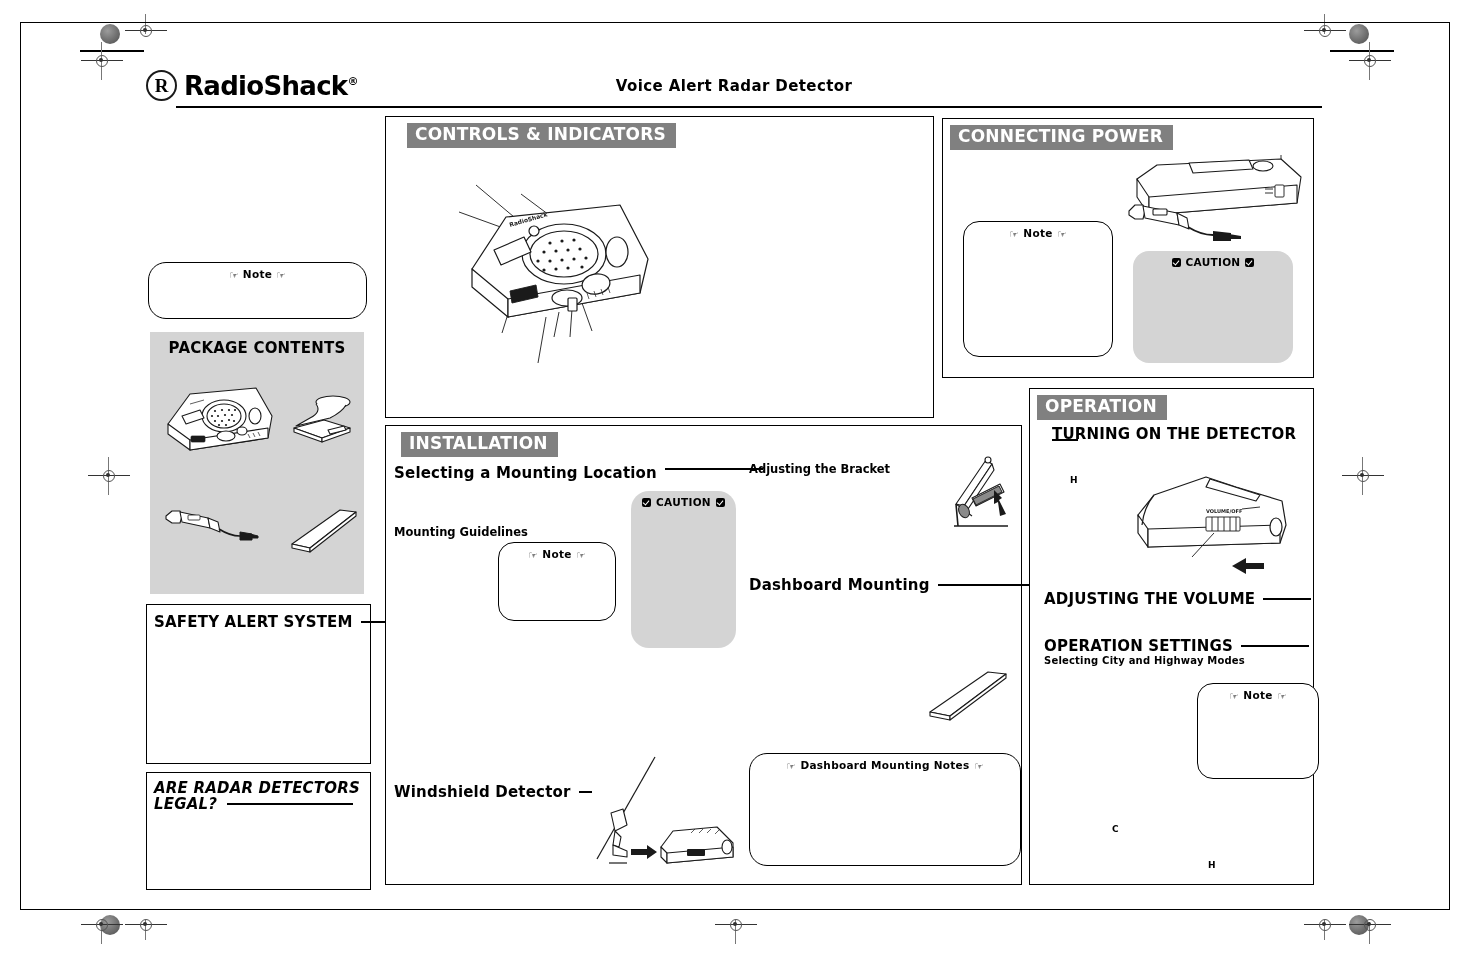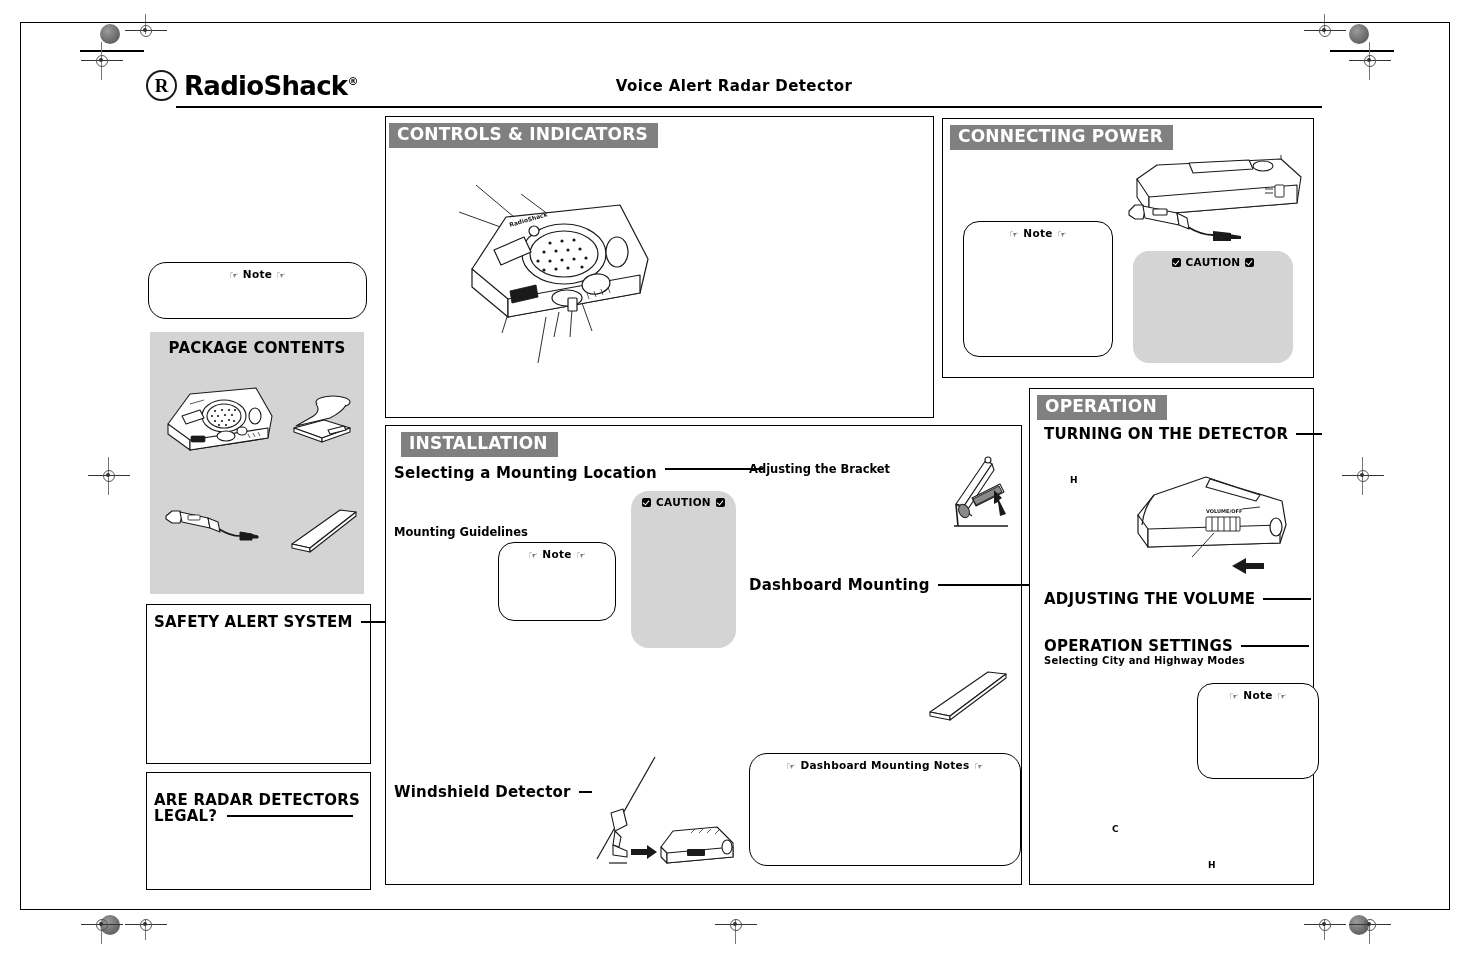--- a/index.html
+++ b/index.html
@@ -454,32 +454,32 @@
   </div>
 
   <div class="box" style="left:146px; top:604px; width:225px; height:160px;">
     <div class="head h-caps" style="left:7px; top:8px;">
       <span>SAFETY ALERT SYSTEM</span>
       <span class="rule" style="width:38px;"></span>
     </div>
   </div>
 
   <div class="box" style="left:146px; top:772px; width:225px; height:118px;">
-    <div style="position:absolute; left:7px; top:20px; font-family:'DejaVu Sans',sans-serif;
-                font-weight:bold; font-size:15px; line-height:1.05; letter-spacing:0.2px;">
+    <div style="position:absolute; left:7px; top:8px; font-family:'DejaVu Sans',sans-serif;
+                font-weight:bold; font-size:15px; line-height:1.05; letter-spacing:0.2px;font-style:italic;">
       <div>ARE RADAR DETECTORS</div>
       <div style="display:flex; align-items:baseline;">
         <span>LEGAL?</span>
         <span class="rule" style="width:126px; margin-left:10px; border-bottom:2.5px solid #000; position:relative; top:-4px;"></span>
       </div>
     </div>
   </div>
 
   <div class="box" style="left:385px; top:116px; width:549px; height:302px;">
-    <div class="banner" style="left:3px; top:6px;">CONTROLS &amp; INDICATORS</div>
+    <div class="banner" style="left:21px; top:6px;">CONTROLS &amp; INDICATORS</div>
 
     <svg class="art" style="left:38px; top:50px;" width="290" height="225" viewBox="0 0 290 225">
       <g fill="none" stroke="#1a1a1a" stroke-width="0.9">
         <line x1="52" y1="18" x2="128" y2="82"></line>
         <line x1="97" y1="27" x2="168" y2="80"></line>
         <line x1="168" y1="80" x2="172" y2="42"></line>
         <line x1="178" y1="120" x2="190" y2="52"></line>
         <line x1="35" y1="45" x2="82" y2="62"></line>
         <line x1="48" y1="108" x2="130" y2="94"></line>
         <line x1="88" y1="134" x2="78" y2="166"></line>
@@ -668,21 +668,21 @@
     </div>
 
     <div class="callout caution" style="left:190px; top:132px; width:160px; height:112px; border-radius:16px;">
       <div class="cap"><span class="ding-caution"></span><span>CAUTION</span><span class="ding-caution"></span></div>
     </div>
   </div>
 
   <div class="box" style="left:1029px; top:388px; width:285px; height:497px;">
     <div class="banner" style="left:7px; top:6px;">OPERATION</div>
 
-    <div class="head h-caps" style="left:14px; top:36px;">
+    <div class="head h-caps" style="left:14px; top:36px;flex-direction:column;">
       <span>TURNING ON THE DETECTOR</span>
       <span class="rule" style="width:26px;"></span>
     </div>
 
     <div class="mini-letter" style="left:40px; top:86px;">H</div>
 
     <svg class="art" style="left:80px; top:82px;" width="186" height="105" viewBox="0 0 186 105">
       <g fill="#fff" stroke="#1a1a1a" stroke-width="1.2" stroke-linejoin="round">
         <path d="M28 44 L44 24 L96 6 L126 16 L172 30 L176 54 L170 72 L38 76 Z"></path>
         <path d="M28 44 L28 62 L38 76 L38 58 Z"></path>

